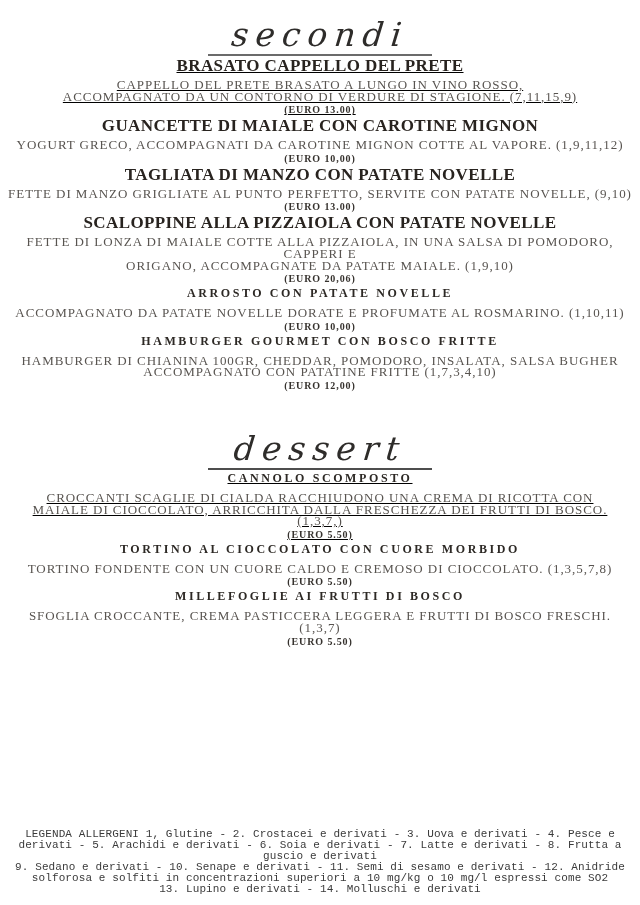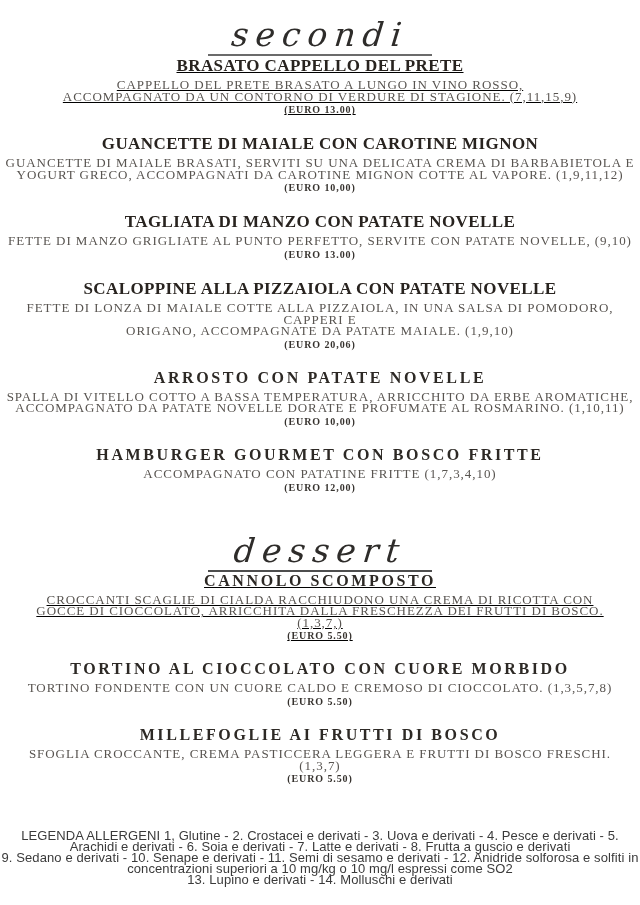--- a/index.html
+++ b/index.html
@@ -28,34 +28,34 @@
     transform: skewX(-6deg);
   }
   .rule {
     width: 224px;
     height: 2px;
     margin: 2px auto 0 auto;
     background: #6b6b6b;
   }
   .rule-dark { background: #4e4e4e; }
 
-  .item { margin-top: 18px; }
+  .item { }
   .item-first { margin-top: 0; text-decoration: underline; }
 
   .h-plain {
     margin: 0 0 4px 0;
     font-size: 17px;
     line-height: 19px;
     font-weight: bold;
     letter-spacing: 0.4px;
     color: #28231f;
   }
   .h-spaced {
     margin: 0 0 5px 0;
-    font-size: 16px;
+    font-size: 12px;
     line-height: 17px;
     font-weight: bold;
     letter-spacing: 2.6px;
     color: #2d2925;
   }
   .desc-line {
     font-size: 13px;
     line-height: 11.6px;
     letter-spacing: 0.95px;
     color: #585450;
@@ -68,23 +68,23 @@
     letter-spacing: 0.9px;
     color: #36322e;
   }
 
   .section-dessert { margin-top: 40px; }
 
   .legend {
     position: absolute;
     left: 0;
     right: 0;
-    bottom: 20px;
-    font-family: Liberation Sans, sans-serif;
-    font-size: 13px;
+    bottom: 10px;
+    font-family: Liberation Mono, monospace;
+    font-size: 11px;
     line-height: 11px;
     color: #3a3a3a;
     letter-spacing: 0.1px;
   }
 </style>
 </head>
 <body>
 
 <div class="page">
 
@@ -99,21 +99,20 @@
       <div class="desc">
         <div class="desc-line">CAPPELLO DEL PRETE BRASATO A LUNGO IN VINO ROSSO,</div>
         <div class="desc-line">ACCOMPAGNATO DA UN CONTORNO DI VERDURE DI STAGIONE. (7,11,15,9)</div>
       </div>
       <div class="price">(EURO 13.00)</div>
     </article>
 
     <article class="item">
       <h3 class="h-plain">GUANCETTE DI MAIALE CON CAROTINE MIGNON</h3>
       <div class="desc">
-        <div class="desc-line">GUANCETTE DI MAIALE BRASATI, SERVITI SU UNA DELICATA CREMA DI BARBABIETOLA E</div>
         <div class="desc-line">YOGURT GRECO, ACCOMPAGNATI DA CAROTINE MIGNON COTTE AL VAPORE. (1,9,11,12)</div>
       </div>
       <div class="price">(EURO 10,00)</div>
     </article>
 
     <article class="item">
       <h3 class="h-plain">TAGLIATA DI MANZO CON PATATE NOVELLE</h3>
       <div class="desc">
         <div class="desc-line">FETTE DI MANZO GRIGLIATE AL PUNTO PERFETTO, SERVITE CON PATATE NOVELLE, (9,10)</div>
       </div>
@@ -125,46 +124,46 @@
       <div class="desc">
         <div class="desc-line">FETTE DI LONZA DI MAIALE COTTE ALLA PIZZAIOLA, IN UNA SALSA DI POMODORO, CAPPERI E</div>
         <div class="desc-line">ORIGANO, ACCOMPAGNATE DA PATATE MAIALE. (1,9,10)</div>
       </div>
       <div class="price">(EURO 20,06)</div>
     </article>
 
     <article class="item">
       <h3 class="h-spaced">ARROSTO CON PATATE NOVELLE</h3>
       <div class="desc">
-        <div class="desc-line">SPALLA DI VITELLO COTTO A BASSA TEMPERATURA, ARRICCHITO DA ERBE AROMATICHE,</div>
         <div class="desc-line">ACCOMPAGNATO DA PATATE NOVELLE DORATE E PROFUMATE AL ROSMARINO. (1,10,11)</div>
       </div>
       <div class="price">(EURO 10,00)</div>
     </article>
 
     <article class="item">
       <h3 class="h-spaced">HAMBURGER GOURMET CON BOSCO FRITTE</h3>
       <div class="desc">
+        <div class="desc-line">HAMBURGER DI CHIANINA 100GR, CHEDDAR, POMODORO, INSALATA, SALSA BUGHER</div>
         <div class="desc-line">ACCOMPAGNATO CON PATATINE FRITTE (1,7,3,4,10)</div>
       </div>
       <div class="price">(EURO 12,00)</div>
     </article>
   </section>
 
   <section class="section-dessert">
     <header class="script-head">
       <div class="script-title">dessert</div>
       <div class="rule rule-dark"></div>
     </header>
 
     <article class="item item-first">
       <h3 class="h-spaced">CANNOLO SCOMPOSTO</h3>
       <div class="desc">
         <div class="desc-line">CROCCANTI SCAGLIE DI CIALDA RACCHIUDONO UNA CREMA DI RICOTTA CON</div>
-        <div class="desc-line">GOCCE DI CIOCCOLATO, ARRICCHITA DALLA FRESCHEZZA DEI FRUTTI DI BOSCO.</div>
+        <div class="desc-line">MAIALE DI CIOCCOLATO, ARRICCHITA DALLA FRESCHEZZA DEI FRUTTI DI BOSCO.</div>
         <div class="desc-line">(1,3,7,)</div>
       </div>
       <div class="price">(EURO 5.50)</div>
     </article>
 
     <article class="item">
       <h3 class="h-spaced">TORTINO AL CIOCCOLATO CON CUORE MORBIDO</h3>
       <div class="desc">
         <div class="desc-line">TORTINO FONDENTE CON UN CUORE CALDO E CREMOSO DI CIOCCOLATO. (1,3,5,7,8)</div>
       </div>

